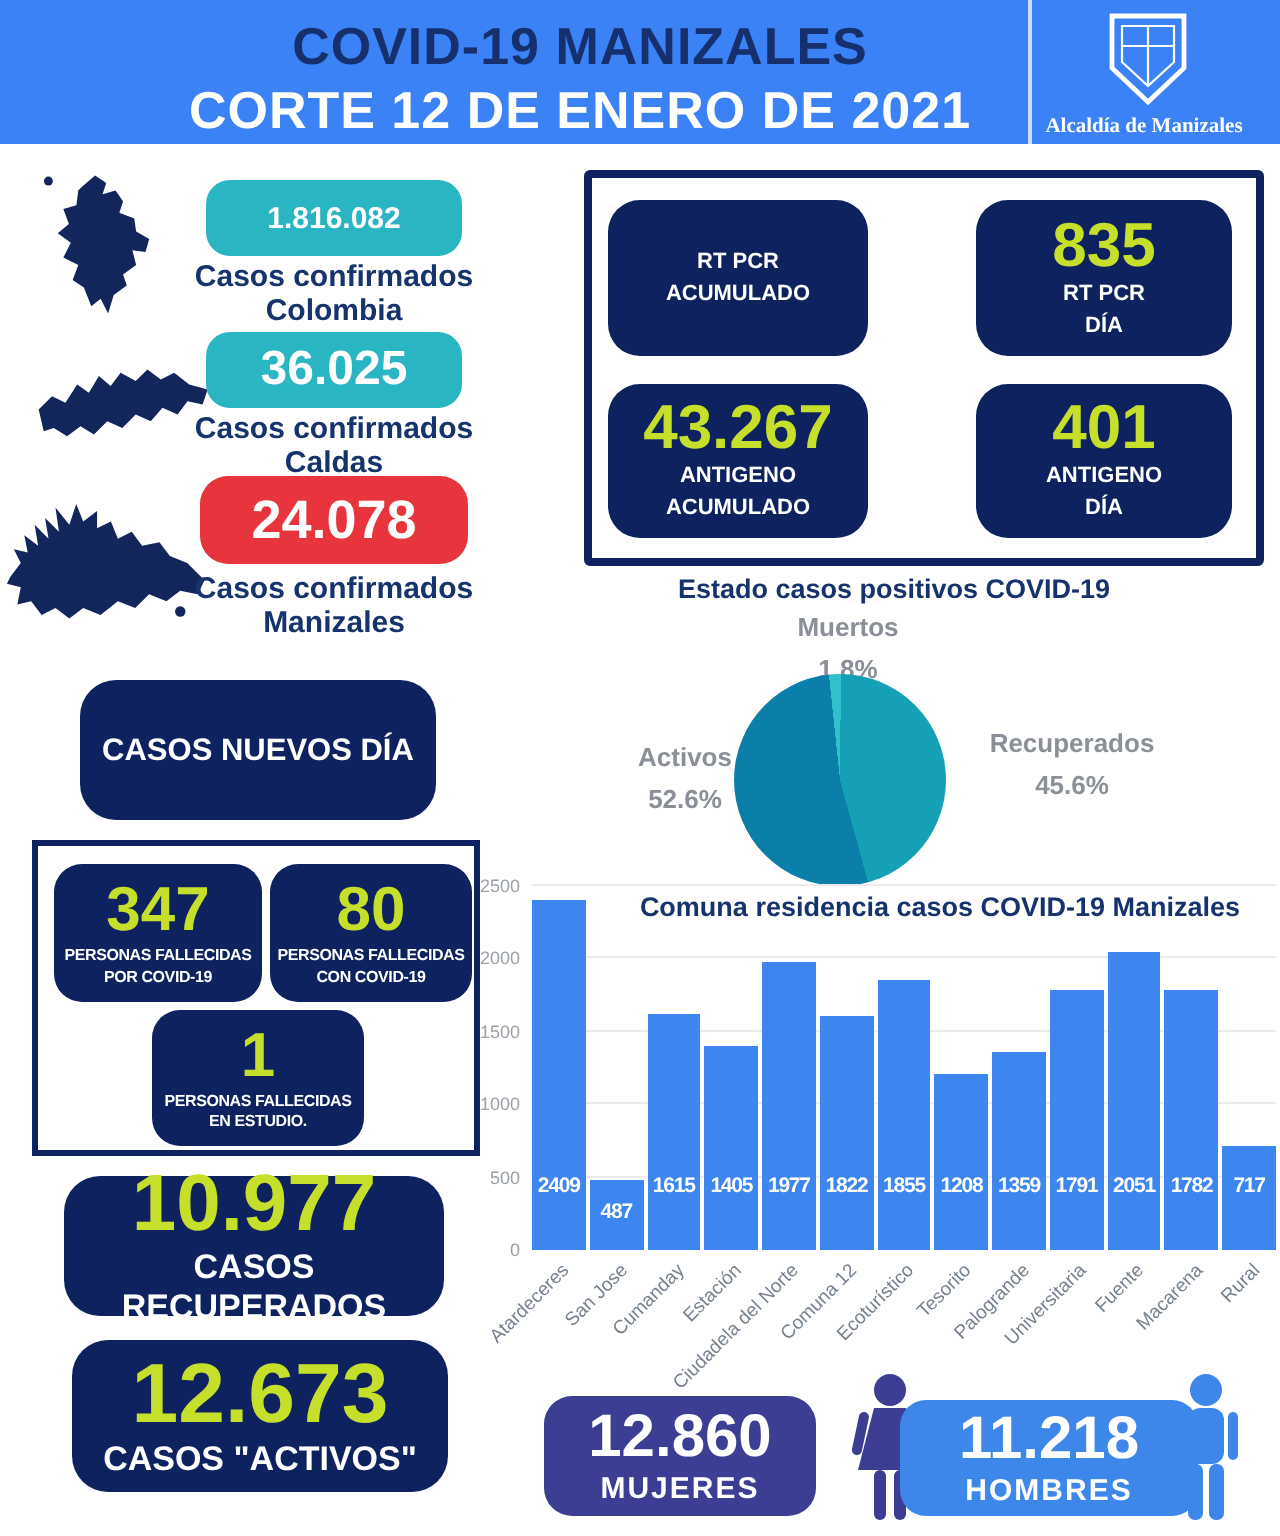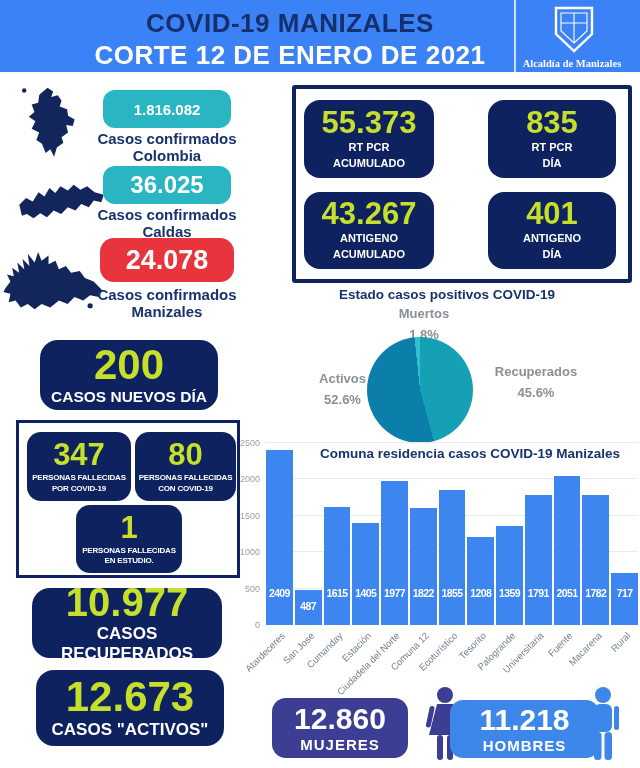--- a/index.html
+++ b/index.html
@@ -142,21 +142,20 @@
     <div>Casos confirmados</div>
     <div>Caldas</div>
   </div>
   <div id="stat3-box" class="pill red">24.078</div>
   <div id="stat3-label" class="stat-label">
     <div>Casos confirmados</div>
     <div>Manizales</div>
   </div>
 
   <div id="new-cases" class="navy-box">
-    <div class="num lime">200</div>
     <div class="lab white-sub">CASOS NUEVOS DÍA</div>
   </div>
 
   <div id="deaths-panel">
     <div id="death1" class="death-box">
       <div class="death-num lime">347</div>
       <div class="death-lab">
         <div>PERSONAS FALLECIDAS</div>
         <div>POR COVID-19</div>
       </div>
@@ -181,21 +180,20 @@
     <div class="num lime">10.977</div>
     <div class="lab white-sub">CASOS RECUPERADOS</div>
   </div>
   <div id="active" class="navy-box">
     <div class="num lime">12.673</div>
     <div class="lab white-sub">CASOS "ACTIVOS"</div>
   </div>
 
   <div id="tests-panel">
     <div id="test0" class="test-box">
-      <div class="test-num lime">55.373</div>
       <div class="test-lab">
         <div>RT PCR</div>
         <div>ACUMULADO</div>
       </div>
     </div>
     <div id="test1" class="test-box">
       <div class="test-num lime">835</div>
       <div class="test-lab">
         <div>RT PCR</div>
         <div>DÍA</div>

